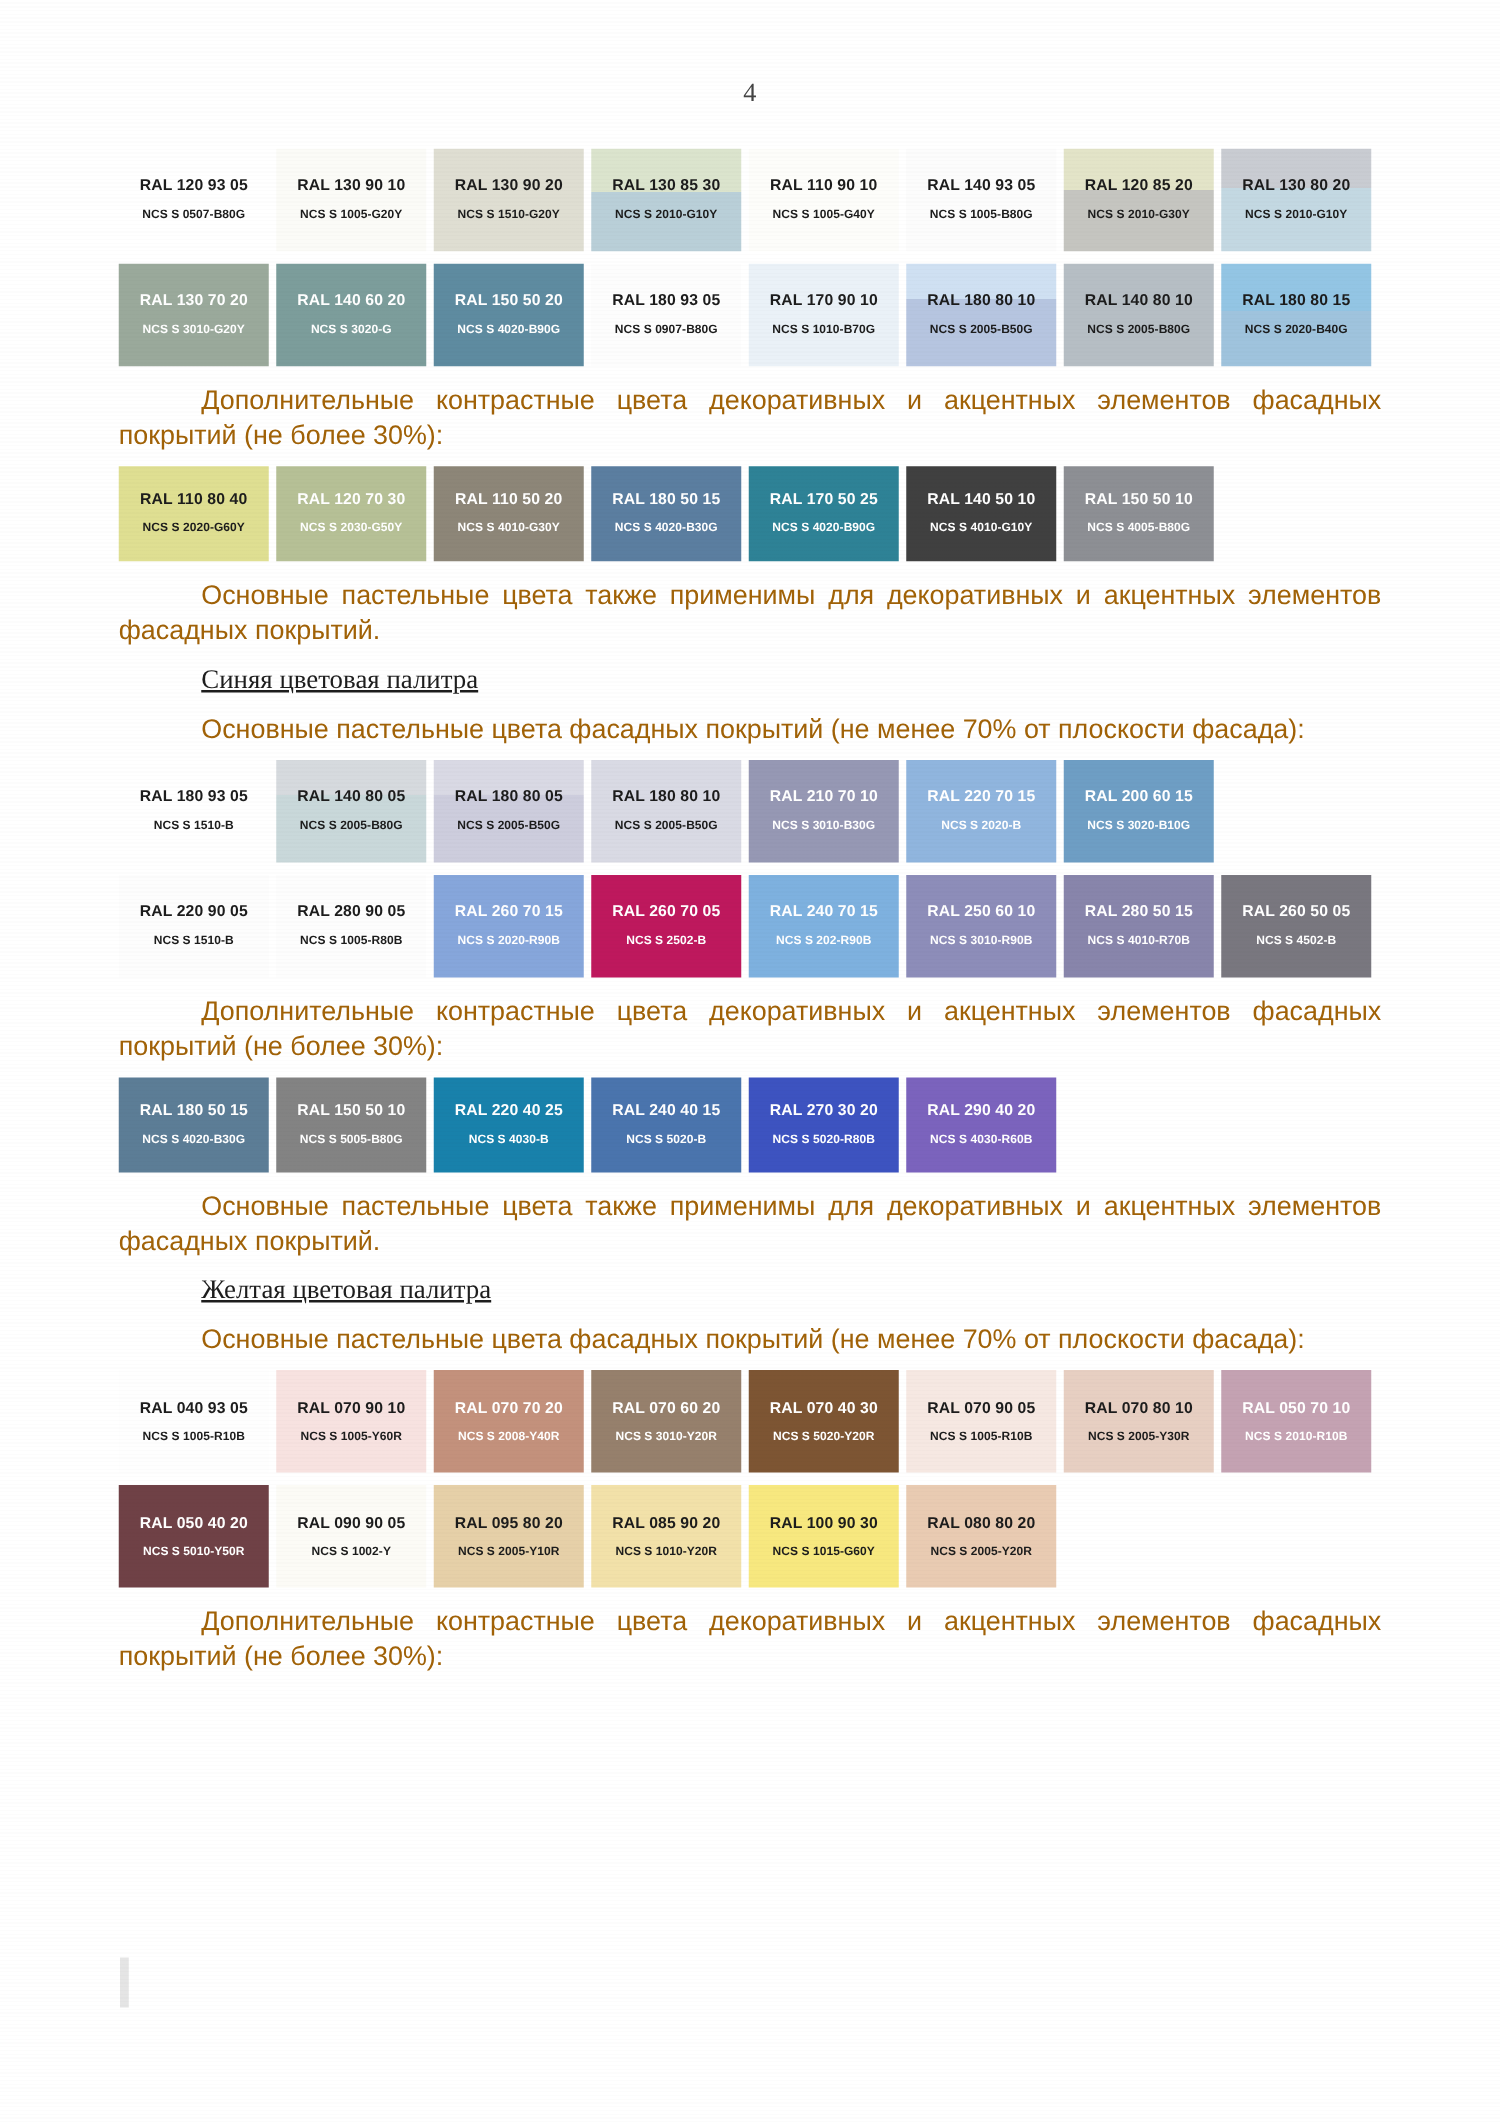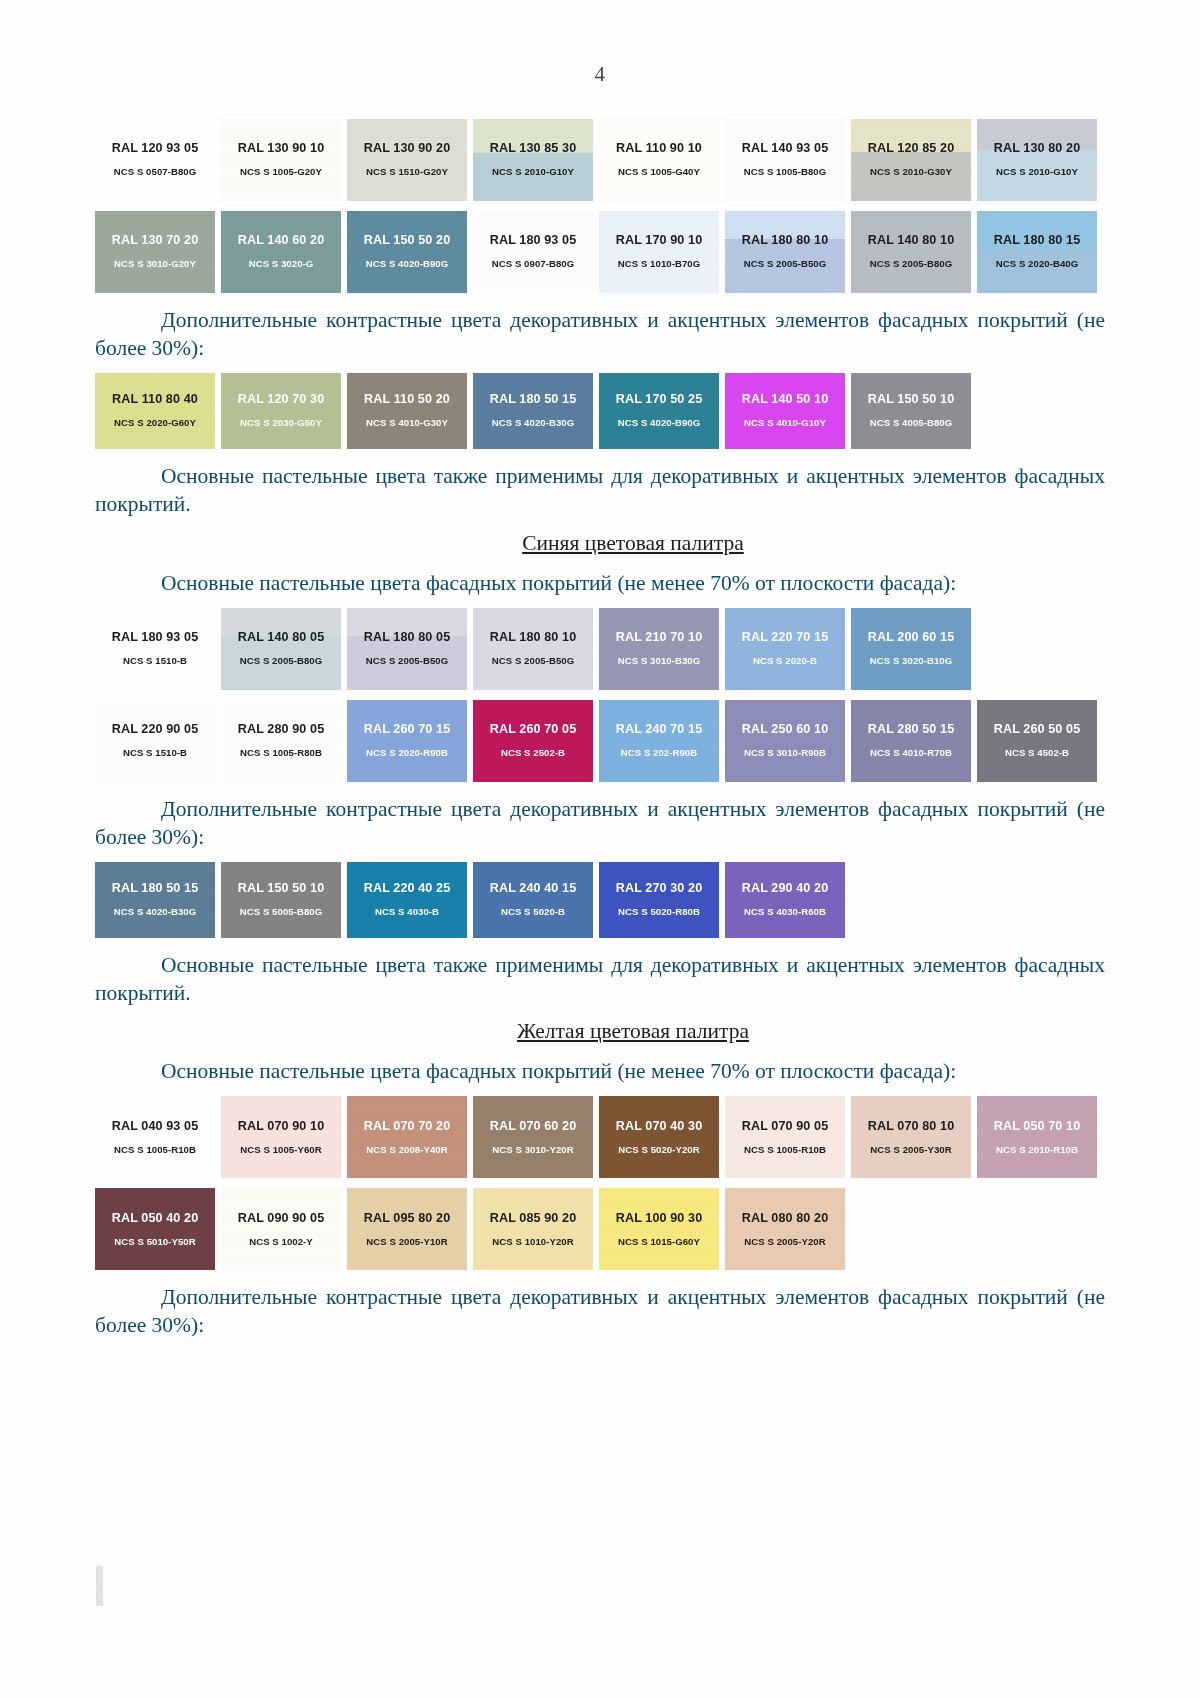--- a/index.html
+++ b/index.html
@@ -31,37 +31,36 @@
     letter-spacing: 0.5px;
   }
   .content {
     margin: 0 auto;
     width: 1010px;
     padding-top: 22px;
   }
 
   
   p.body-text {
-    font-family: Liberation Serif, serif;
+    font-family: Liberation Sans, sans-serif;
     font-size: 21.5px;
     line-height: 1.30;
     margin: 14px 0 10px 0;
     text-align: justify;
     text-indent: 66px;
-    color: #0c4a6e;
+    color: #a16207;
   }
   h3.section-heading {
     font-family: "Liberation Serif", serif;
     font-size: 21.5px;
     font-weight: normal;
     text-decoration: underline;
     margin: 12px 0 6px 0;
     text-indent: 66px;
     color: #1d1d1d;
-    text-align: center;
   }
 
   
   .swatch-row {
     display: flex;
     gap: 6px;
     margin: 10px 0 8px 0;
   }
   .swatch-row.accent { gap: 6px; }
   .swatch {
@@ -212,21 +211,21 @@
         <span class="ncs">NCS S 4010-G30Y</span>
       </div>
       <div class="swatch dark" style="background:#5b7ea0">
         <span class="ral">RAL 180 50 15</span>
         <span class="ncs">NCS S 4020-B30G</span>
       </div>
       <div class="swatch dark" style="background:#2e8296">
         <span class="ral">RAL 170 50 25</span>
         <span class="ncs">NCS S 4020-B90G</span>
       </div>
-      <div class="swatch dark" style="background:#d946ef">
+      <div class="swatch dark" style="background:#404040">
         <span class="ral">RAL 140 50 10</span>
         <span class="ncs">NCS S 4010-G10Y</span>
       </div>
       <div class="swatch dark" style="background:#8d8f94">
         <span class="ral">RAL 150 50 10</span>
         <span class="ncs">NCS S 4005-B80G</span>
       </div>
     </div>
 
     <p class="body-text">Основные пастельные цвета также применимы для декоративных и акцентных элементов фасадных покрытий.</p>

